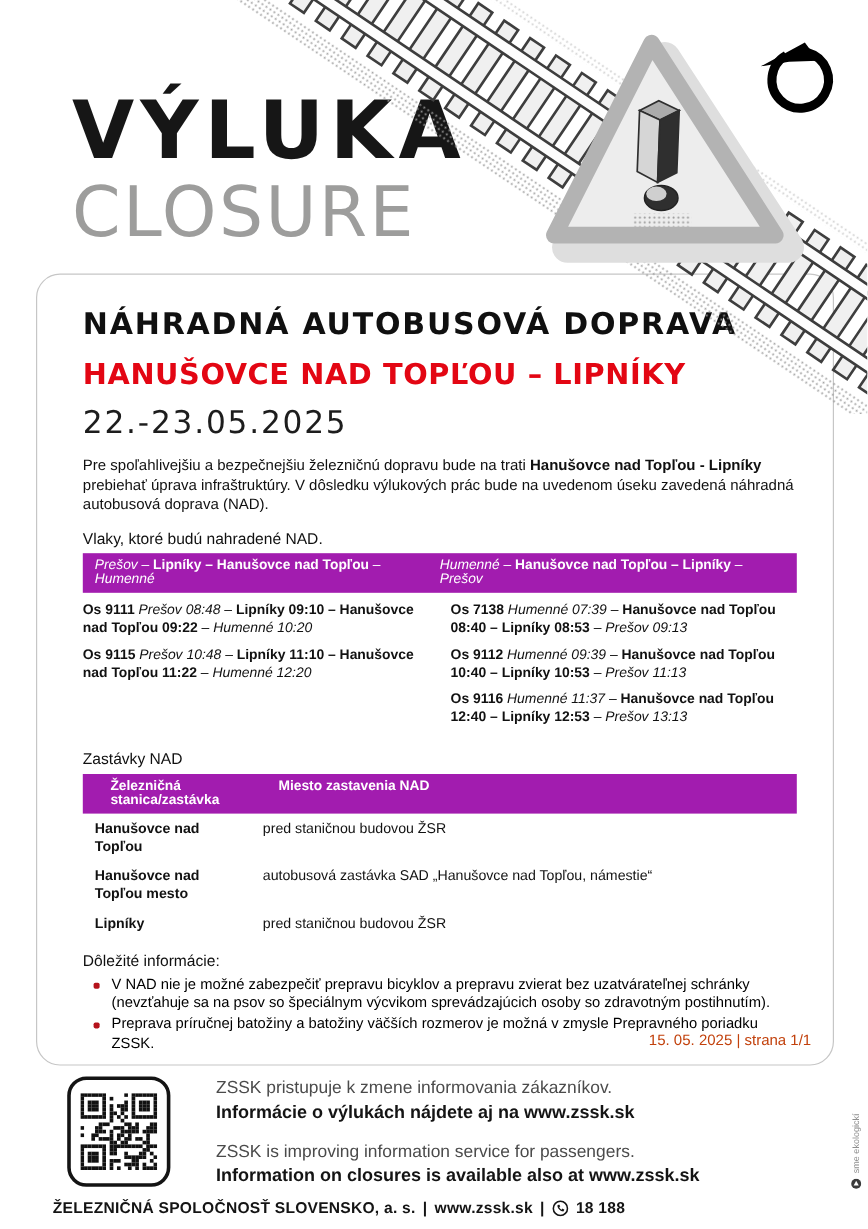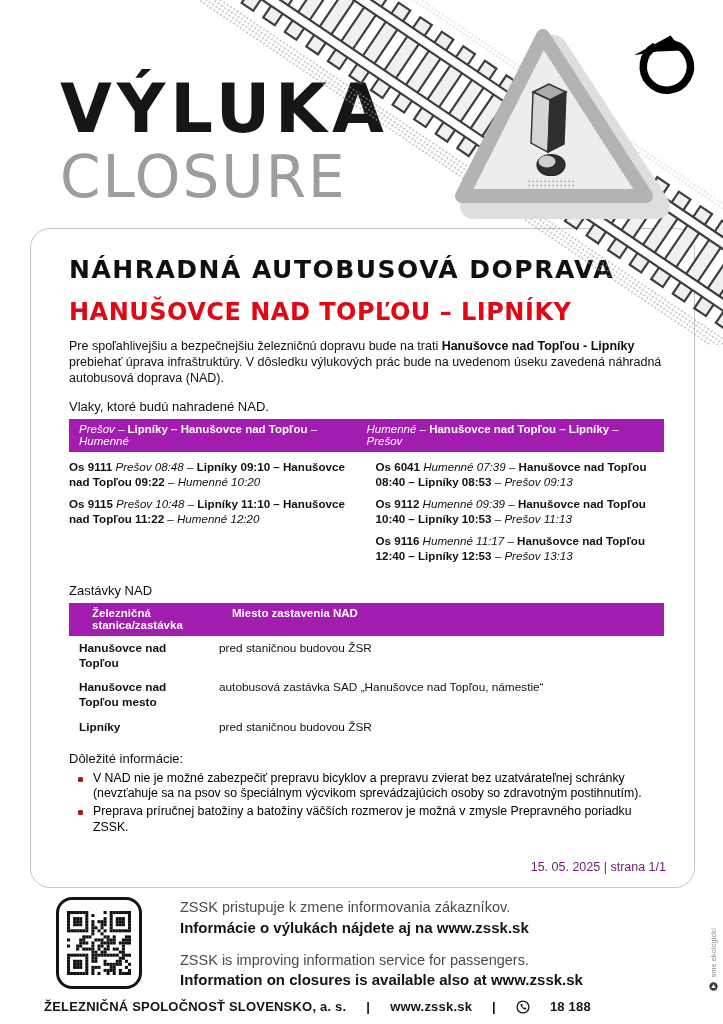--- a/index.html
+++ b/index.html
@@ -35,30 +35,30 @@
   .redbar.stops-bar{display:grid;grid-template-columns:130px 1fr;column-gap:10px;}
   .stop-row{display:grid;grid-template-columns:130px 1fr;column-gap:10px;
             font-size:11.8px;line-height:1.25;padding:5px 0 5px 10px;}
   .redbar.stops-bar > div{font-weight:bold;}
   .redbar.stops-bar{padding-left:23px;}
   .stop-station{font-weight:bold;}
   .info-list{margin:4px 0 0;padding:0 0 0 24px;list-style:none;}
   .info-list li{position:relative;font-size:12.3px;line-height:1.28;margin-bottom:2px;color:#000000;}
   .info-list li::before{content:"";position:absolute;left:-15px;top:6px;width:5px;height:5px;
                         background:#b5121b;border-radius:1.5px;}
-  .pageline{position:absolute;right:28px;bottom:13px;font-size:12.5px;color:#701a75;}
+  .pageline{position:absolute;right:18px;bottom:13px;font-size:12.5px;color:#c2410c;}
   .sg-b{font-weight:bold;} .sg-i{font-style:italic;} .sg-r{}
 
   
   .qr-box{position:absolute;left:56px;top:897px;width:86px;height:92px;border:3px solid #141414;
           border-radius:16px;display:flex;align-items:center;justify-content:center;box-sizing:border-box;}
   .footer-text{position:absolute;left:180px;top:898px;}
   .f-reg{font-size:14.5px;color:#4b4b4b;line-height:1.35;}
   .f-bold{font-size:15px;font-weight:bold;color:#141414;line-height:1.35;margin-bottom:13px;}
-  .bottombar{position:absolute;left:44px;top:999px;display:flex;align-items:center;gap:20px;
+  .bottombar{position:absolute;left:44px;top:999px;display:flex;align-items:center;gap:6px;
              font-size:13px;font-weight:bold;color:#141414;letter-spacing:.2px;}
   .bottombar .sep{font-weight:bold;}
   .side-note{position:absolute;right:5px;top:928px;display:flex;flex-direction:column;
              align-items:center;gap:4px;}
   .side-note .vtext{writing-mode:vertical-rl;transform:rotate(180deg);font-size:7.5px;color:#8f8f8f;}
 </style>
 </head>
 <body>
 
 <div class="page">
@@ -125,36 +125,37 @@
   <div class="title-en">CLOSURE</div>
 
   <svg class="logo" width="66" height="84" viewBox="0 0 70 86">
     <path d="M23.5,28.3 A25,25 0 1 0 42.5,25.9" stroke="#000" stroke-width="8" fill="none"></path>
     <polygon points="1,38 40,17 52,33 26,34" fill="#000"></polygon>
   </svg>
 
   <main class="card">
     <h1>NÁHRADNÁ AUTOBUSOVÁ DOPRAVA</h1>
     <h2>HANUŠOVCE NAD TOPĽOU – LIPNÍKY</h2>
+    <div class="dates">22.-23.05.2025</div>
     <p class="intro"><span class="sg-r">Pre spoľahlivejšiu a bezpečnejšiu železničnú dopravu bude na trati </span><span class="sg-b">Hanušovce nad Topľou - Lipníky</span><span class="sg-r"> prebiehať úprava infraštruktúry. V dôsledku výlukových prác bude na uvedenom úseku zavedená náhradná autobusová doprava (NAD).</span></p>
 
     <div class="sec-head">Vlaky, ktoré budú nahradené NAD.</div>
     <div class="redbar trains-bar">
       <div><span class="sg-i">Prešov</span><span class="sg-r"> – </span><span class="sg-b">Lipníky – Hanušovce nad Topľou</span><span class="sg-r"> – </span><span class="sg-i">Humenné</span></div>
       <div><span class="sg-i">Humenné</span><span class="sg-r"> – </span><span class="sg-b">Hanušovce nad Topľou – Lipníky</span><span class="sg-r"> – </span><span class="sg-i">Prešov</span></div>
     </div>
     <div class="trains-grid">
       <div>
           <div class="train-entry"><span class="sg-b">Os 9111 </span><span class="sg-i">Prešov 08:48</span><span class="sg-r"> – </span><span class="sg-b">Lipníky 09:10 – Hanušovce nad Topľou 09:22</span><span class="sg-r"> – </span><span class="sg-i">Humenné 10:20</span></div>
           <div class="train-entry"><span class="sg-b">Os 9115 </span><span class="sg-i">Prešov 10:48</span><span class="sg-r"> – </span><span class="sg-b">Lipníky 11:10 – Hanušovce nad Topľou 11:22</span><span class="sg-r"> – </span><span class="sg-i">Humenné 12:20</span></div>
         </div>
       <div>
-          <div class="train-entry"><span class="sg-b">Os 6041 </span><span class="sg-i">Humenné 07:39</span><span class="sg-r"> – </span><span class="sg-b">Hanušovce nad Topľou 08:40 – Lipníky 08:53</span><span class="sg-r"> – </span><span class="sg-i">Prešov 09:13</span></div>
+          <div class="train-entry"><span class="sg-b">Os 7138 </span><span class="sg-i">Humenné 07:39</span><span class="sg-r"> – </span><span class="sg-b">Hanušovce nad Topľou 08:40 – Lipníky 08:53</span><span class="sg-r"> – </span><span class="sg-i">Prešov 09:13</span></div>
           <div class="train-entry"><span class="sg-b">Os 9112 </span><span class="sg-i">Humenné 09:39</span><span class="sg-r"> – </span><span class="sg-b">Hanušovce nad Topľou 10:40 – Lipníky 10:53</span><span class="sg-r"> – </span><span class="sg-i">Prešov 11:13</span></div>
-          <div class="train-entry"><span class="sg-b">Os 9116 </span><span class="sg-i">Humenné 11:17</span><span class="sg-r"> – </span><span class="sg-b">Hanušovce nad Topľou 12:40 – Lipníky 12:53</span><span class="sg-r"> – </span><span class="sg-i">Prešov 13:13</span></div>
+          <div class="train-entry"><span class="sg-b">Os 9116 </span><span class="sg-i">Humenné 11:37</span><span class="sg-r"> – </span><span class="sg-b">Hanušovce nad Topľou 12:40 – Lipníky 12:53</span><span class="sg-r"> – </span><span class="sg-i">Prešov 13:13</span></div>
         </div>
     </div>
 
     <div class="sec-head">Zastávky NAD</div>
     <div class="redbar stops-bar">
       <div>Železničná stanica/zastávka</div>
       <div>Miesto zastavenia NAD</div>
     </div>
     <div>
         <div class="stop-row">

